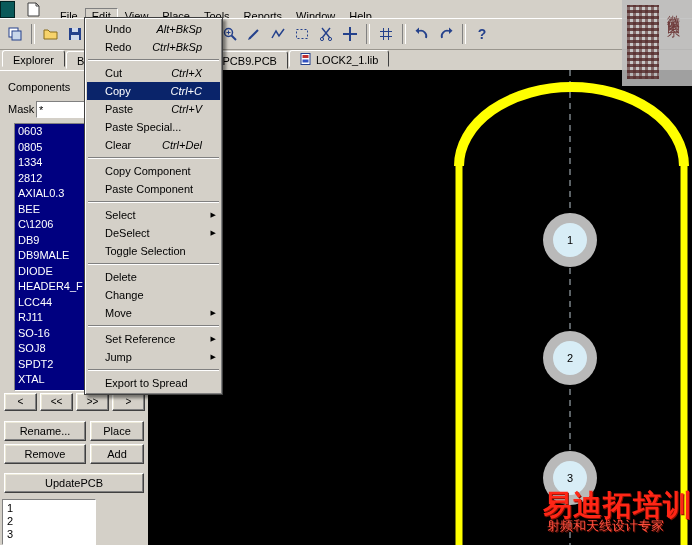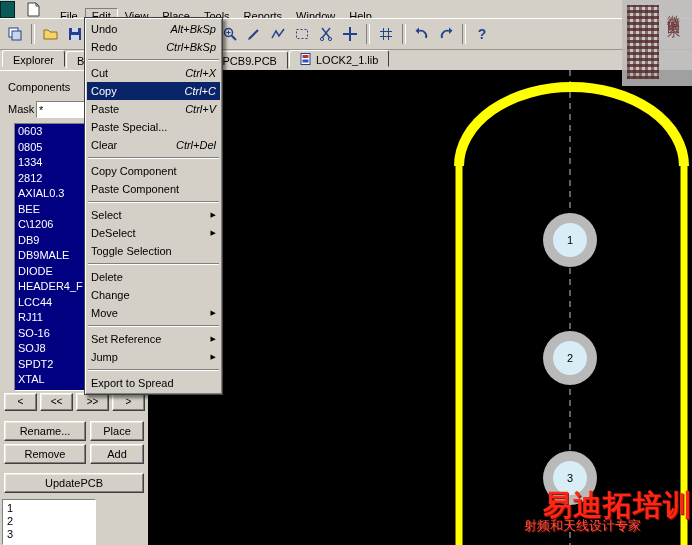--- a/index.html
+++ b/index.html
@@ -43,36 +43,36 @@
   .action-btn { position:absolute; height:20px; line-height:18px; }
   .padlist { position:absolute; left:2px; top:428px; width:94px; height:46px; background:#fff;
              border:1px solid; border-color:#808080 #ffffff #ffffff #808080; padding:2px 0 0 4px; box-sizing:border-box; }
   .padlist-row { height:13px; line-height:13px; }
   
   .canvas { position:absolute; left:148px; top:70px; width:544px; height:475px; background:#000; }
   
   .edit-menu { position:absolute; left:84px; top:17px; width:133px; z-index:100; background:#d4d0c8;
                border:1px solid #404040; padding:2px;
                box-shadow: inset 1px 1px 0 #ffffff, inset -1px -1px 0 #808080, 3px 3px 3px rgba(0,0,0,.45); }
-  .menu-item { position:relative; display:flex; height:18px; line-height:18px; padding:0 4px; white-space:nowrap; }
+  .menu-item { position:relative; display:flex; height:18px; line-height:18px; padding:0 18px; white-space:nowrap; }
   .menu-item .mi-short { margin-left:auto;font-style:italic; }
   .menu-item.hl { background:#0a246a; color:#fff; }
   .mi-arrow { position:absolute; right:4px; top:0; font-size:7px; line-height:18px; }
   .menu-sep { height:0; margin:3px 1px; border-top:1px solid #808080; border-bottom:1px solid #ffffff; }
   
   .wm-qr { position:absolute; left:622px; top:0; width:70px; height:86px; z-index:200;
            background:rgba(188,188,188,.85); display:flex; gap:5px; padding:5px; box-sizing:border-box; }
   .wm-qr-pattern { width:32px; height:74px;
       background:
         repeating-linear-gradient(0deg, rgba(90,50,50,.85) 0 3px, rgba(210,210,210,.25) 3px 6px),
         repeating-linear-gradient(90deg, rgba(90,50,50,.85) 0 3px, rgba(210,210,210,.25) 3px 6px); }
   .wm-qr-text { writing-mode:vertical-rl; font-size:13px; color:#6e3a3a; letter-spacing:3px; }
   .wm-brand { position:absolute; left:543px; top:486px; z-index:200; font-size:29px; font-weight:bold;
               color:#ff2616; text-shadow:1px 1px 0 #8a0f00; letter-spacing:1px; white-space:nowrap; }
-  .wm-slogan { position:absolute; left:524px; top:517px; z-index:200; font-size:13px; color:#ff5040;
+  .wm-slogan { position:absolute; left:547px; top:517px; z-index:200; font-size:13px; color:#ff5040;
                text-shadow:1px 1px 0 #7a1000; white-space:nowrap; }
 </style>
 </head>
 <body>
 
 <div class="screen">
 
   <div class="menubar">
     <div class="sysbox"></div>
     <div class="doc-glyph">

